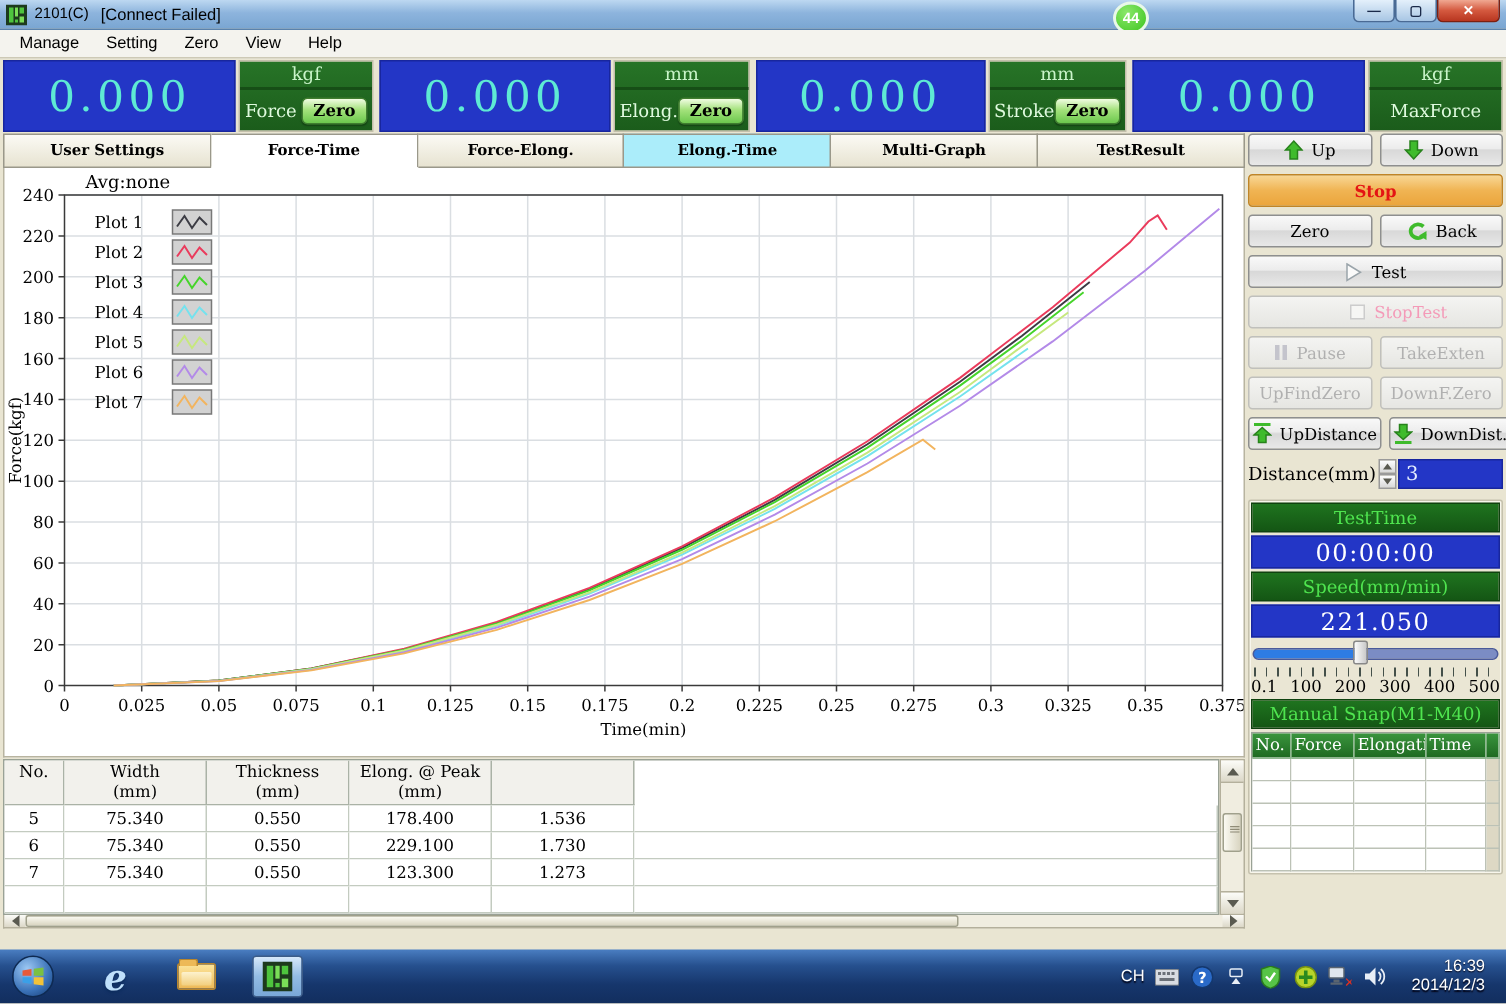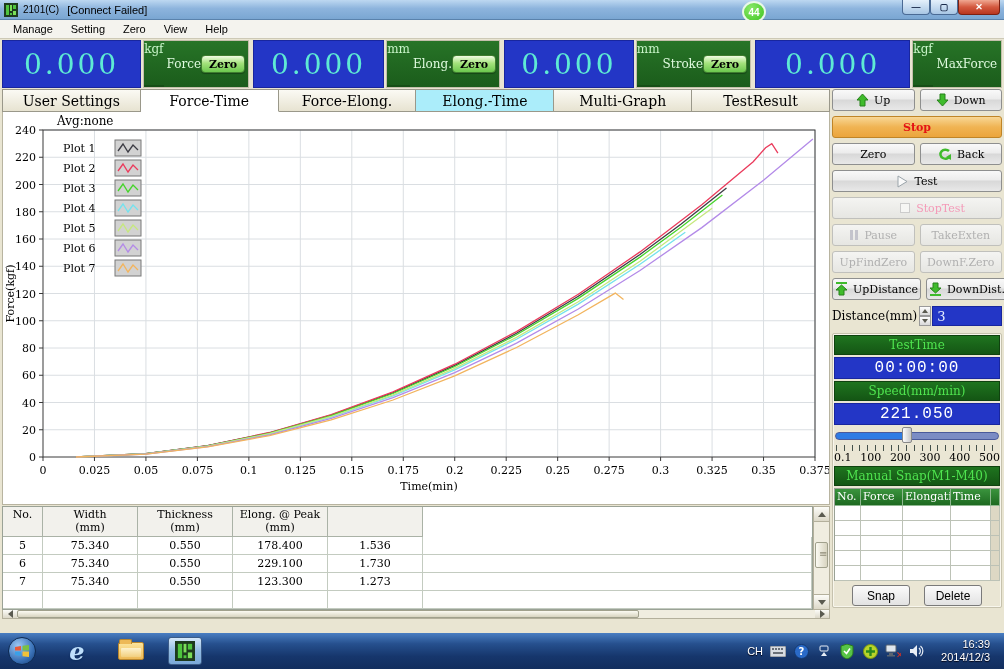--- a/index.html
+++ b/index.html
@@ -28,33 +28,33 @@
     border-bottom:1px solid #cdc9b6;display:flex;align-items:center;padding-left:4px;
     font-family:"Liberation Sans",sans-serif;}
   .menu-item{padding:2px 9px;font-size:11px;cursor:default;}
 
   
   .displays{position:absolute;top:39px;left:0;right:0;height:50px;display:flex;padding:1px 2px;gap:4px;}
   .disp-group{flex:1;display:flex;gap:2px;}
   .disp-value{flex:1.75;background:#2336c6;border:1px solid #18269e;color:#5eead4;
     font:28px "DejaVu Serif",serif;letter-spacing:3px;display:flex;align-items:center;justify-content:center;}
   .unit-panel{flex:1;background:linear-gradient(#277427,#1b5c1b);border:1px solid #c3bfab;
-    display:flex;}
+    display:flex;flex-direction:column;}
   .unit-top{text-align:center;color:#c9f4c9;font-size:12px;border-bottom:2px solid #164e16;padding:1px 0 2px;}
   .unit-bottom{flex:1;display:flex;align-items:center;justify-content:space-between;padding:0 3px;}
   .unit-bottom.center{justify-content:center;}
   .unit-lbl{color:#dffade;font-size:12px;}
   .zero-btn{width:44px;height:18px;background:linear-gradient(#f0fce2,#a4e27c 45%,#6cc84e);
     border:1px solid #3f7d2f;border-radius:4px;font:bold 11px "DejaVu Serif",serif;
     box-shadow:0 1px 1px rgba(0,0,0,.3);cursor:pointer;}
 
   
   .tabs{position:absolute;top:89px;left:2px;width:828px;height:23px;display:flex;}
   .tab{flex:1;border:1px solid #9a988a;border-left:none;background:linear-gradient(#fbfaf4,#e7e3d1);
-    display:flex;align-items:center;justify-content:center;font-size:14px;cursor:pointer;}
+    display:flex;align-items:center;justify-content:center;font-size:10px;cursor:pointer;font-weight:bold;}
   .tab:first-child{border-left:1px solid #9a988a;}
   .tab.active{background:#fff;border-bottom-color:#fff;}
   .tab.highlight{background:#abedfa;}
 
   
   .chart-wrap{position:absolute;top:112px;left:2px;width:828px;height:393px;background:#fff;
     border:1px solid #b8b4a0;border-top:none;}
 
   
   .results{position:absolute;top:506px;left:2px;width:828px;height:98px;display:flex;flex-direction:column;}
@@ -97,21 +97,21 @@
   .spin-btn{height:10px;background:linear-gradient(#fefefe,#d8d8d8);border:1px solid #9a9a9a;
     display:flex;align-items:center;justify-content:center;}
   .spin-btn .tri.up{border-left-width:3px;border-right-width:3px;border-bottom-width:4px;}
   .spin-btn .tri.down{border-left-width:3px;border-right-width:3px;border-top-width:4px;}
   .dist-val{flex:1;height:20px;background:#2336c6;border:1px solid #18269e;color:#e6efff;
     font-size:13px;display:flex;align-items:center;padding-left:4px;}
   .groupbox{border:1px solid #c6c2ae;background:#eae6d4;border-radius:2px;padding:1px;box-shadow:inset 0 0 0 1px #f8f6ec;}
   .g-head{height:20px;background:linear-gradient(#1f741f,#145614);color:#4fe44f;
     display:flex;align-items:center;justify-content:center;font-size:12px;margin-bottom:2px;border:1px solid #0f420f;}
   .g-val{height:22px;background:#2336c6;border:1px solid #18269e;color:#fff;font-size:16px;
-    display:flex;align-items:center;justify-content:center;letter-spacing:1px;margin-bottom:2px;font-family:Liberation Mono, monospace;}
+    display:flex;align-items:center;justify-content:center;letter-spacing:1px;margin-bottom:2px;}
   .slider{position:relative;height:16px;margin:2px 1px 0;}
   .slider .track{position:absolute;left:0;right:0;top:5px;height:8px;border-radius:4px;
     background:linear-gradient(90deg,#2e7ce4 0%,#2e7ce4 44%,#7b8cc4 44%,#7b8cc4 100%);border:1px solid #4a5a9a;}
   .sthumb{position:absolute;top:0;left:calc(44% - 5px);width:10px;height:16px;border:1px solid #888;
     border-radius:2px;background:linear-gradient(90deg,#fcfcfc,#c8c8c8);}
   .ruler{height:6px;margin:2px 2px 0;background:repeating-linear-gradient(90deg,#44504a 0 1px,transparent 1px 7.8px);}
   .slider-labels{display:flex;justify-content:space-between;font-size:11px;margin:0 0 2px;}
   .snap-grid{display:grid;grid-template-columns:26px 42px 48px 40px 1fr;border-left:1px solid #9aa296;border-top:1px solid #9aa296;background:#fff;}
   .snap-th{background:linear-gradient(#3a943d,#1e6a21);color:#fff;border-right:1px solid #8fb890;
     border-bottom:1px solid #8fb890;font-size:11px;padding:1px 2px;height:17px;white-space:nowrap;overflow:hidden;}
@@ -552,24 +552,20 @@
           <div class="snap-td"></div>
           <div class="snap-td"></div>
           <div class="snap-td"></div>
           <div class="snap-td scrollc"></div>
           <div class="snap-td"></div>
           <div class="snap-td"></div>
           <div class="snap-td"></div>
           <div class="snap-td"></div>
           <div class="snap-td scrollc"></div>
         </div>
-      <div class="snap-btns">
-        <button class="snap-btn">Snap</button>
-        <button class="snap-btn">Delete</button>
-      </div>
     </div>
   </div>
 
   <div class="taskbar">
     <div class="orb">
       <svg width="16" height="16" viewBox="0 0 16 16">
         <path d="M1 4 L7 3 V7.5 L1 7.5 Z" fill="#e85a3a"></path>
           <path d="M8.5 2.8 L15 2 V7.5 L8.5 7.5 Z" fill="#7ac142"></path>
         <path d="M1 8.5 L7 8.5 V13 L1 12 Z" fill="#3aa0e8"></path>
           <path d="M8.5 8.5 L15 8.5 V14 L8.5 13.2 Z" fill="#f2c238"></path>

